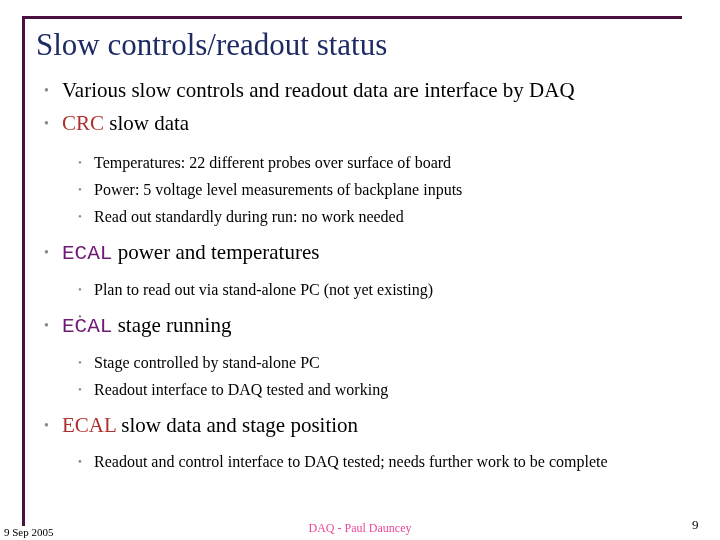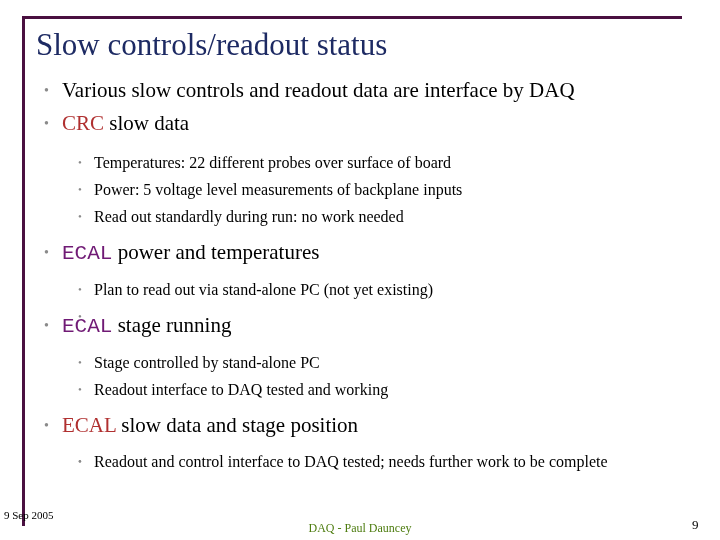--- a/index.html
+++ b/index.html
@@ -97,33 +97,33 @@
     line-height: 27px;
     color: #8a8a8a;
   }
 
   .gap-sm { height: 6px; }
   .gap-md { height: 9px; }
 
   .footer-left {
     position: absolute;
     left: 4px;
-    top: 509px;
+    top: 526px;
     font-size: 11px;
     color: #000000;
     font-family: "Liberation Serif", serif;
   }
   .footer-center {
     position: absolute;
     left: 0;
     top: 521px;
     width: 720px;
     text-align: center;
     font-size: 12px;
-    color: #4d7c0f;
+    color: #ec4899;
   }
   .footer-right {
     position: absolute;
     left: 692px;
     top: 517px;
     font-size: 13px;
     color: #000000;
   }
 </style>
 </head>

